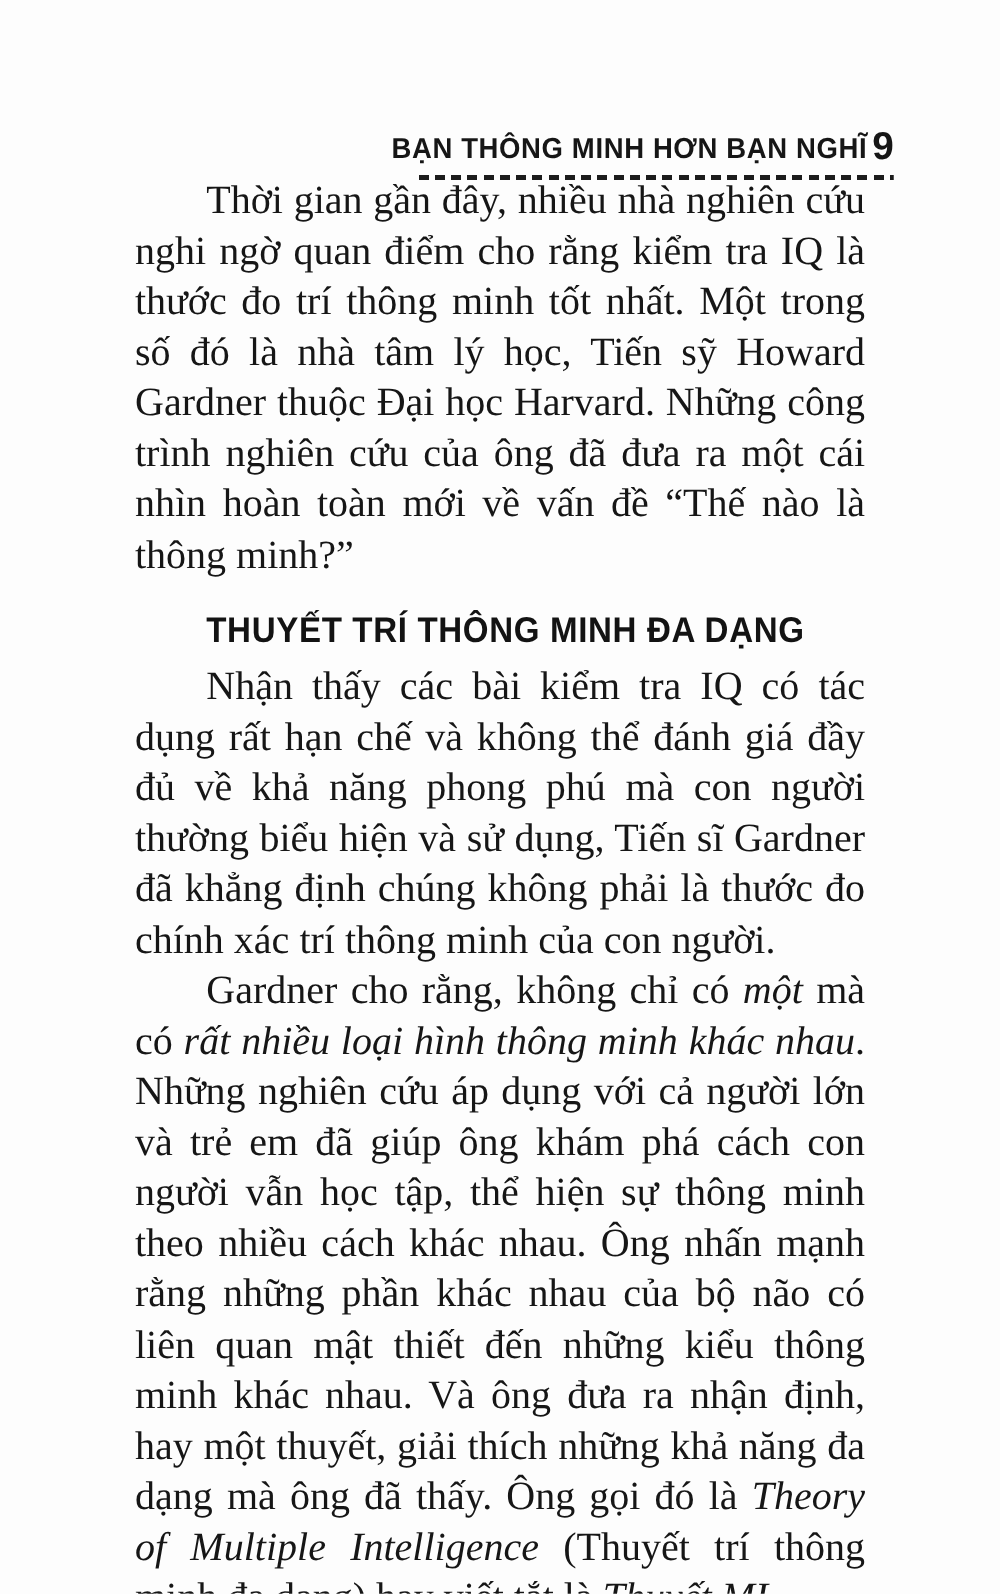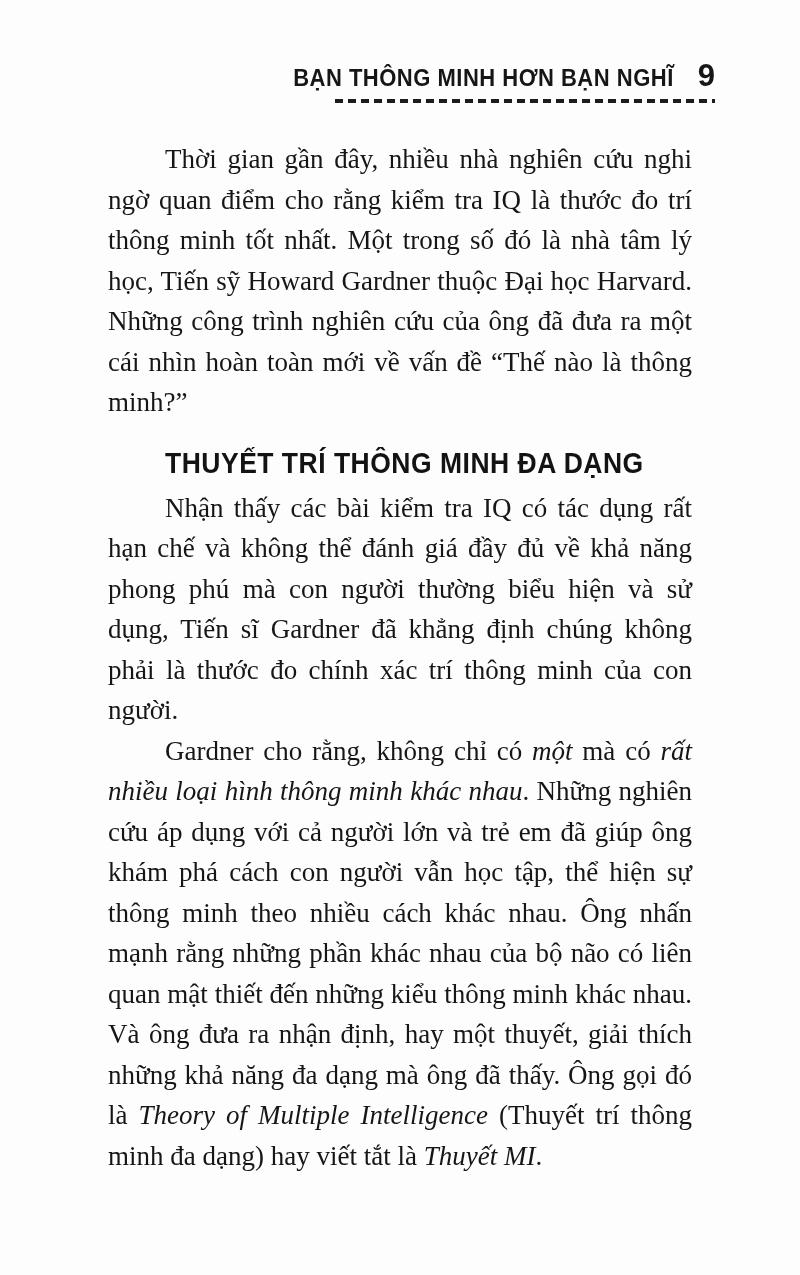--- a/index.html
+++ b/index.html
@@ -18,22 +18,23 @@
   .running-head {
     position: absolute;
     top: 60px;
     right: 85px;
     text-align: right;
   }
   .rh-line {
     display: flex;
     align-items: baseline;
     justify-content: flex-end;
-    gap: 24px;
+    gap: 4px;
     white-space: nowrap;
+    margin-top: 41px;
   }
   .rh-title {
     font-family: "Liberation Sans", "DejaVu Sans", sans-serif;
     font-weight: 700;
     font-size: 22px;
     letter-spacing: 0.5px;
     transform: scaleY(1.05);
     transform-origin: bottom;
   }
   .rh-num {
@@ -55,21 +56,21 @@
   
   .body-text {
     position: absolute;
     top: 0;
     left: 108px;
     width: 584px;
     padding-top: 139px;
   }
   .para {
     margin: 0;
-    font-size: 27px;
+    font-size: 32px;
     line-height: 40.5px;
     text-align: justify;
     text-justify: inter-word;
   }
   .para.indent { text-indent: 57px; }
   .para em { font-style: italic; }
   .para-gap { }
 
   .section-heading {
     margin: 27px 0 7px 57px;

